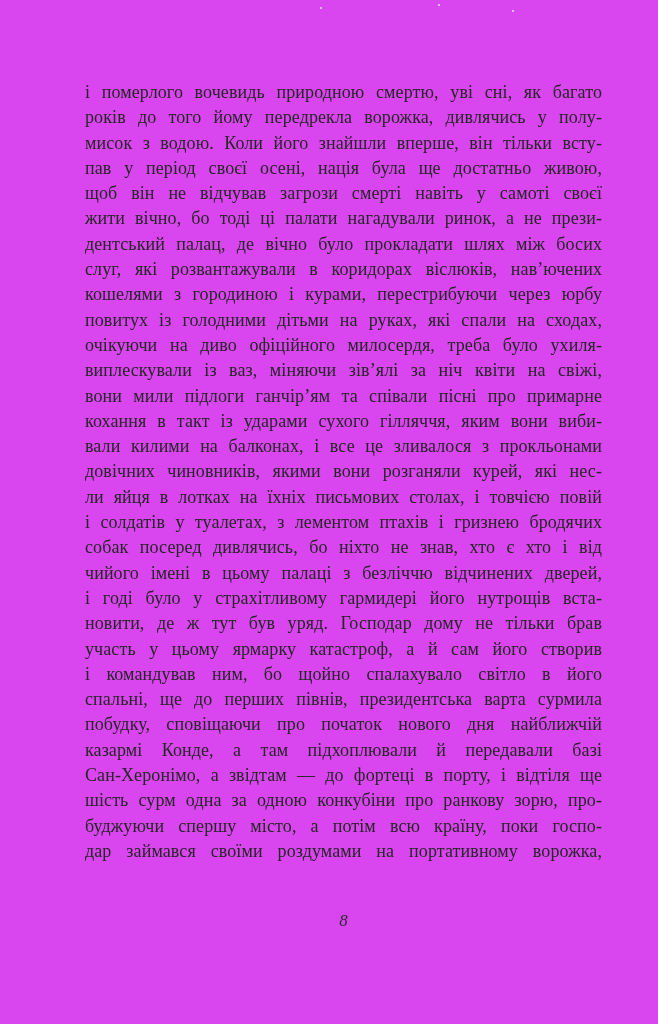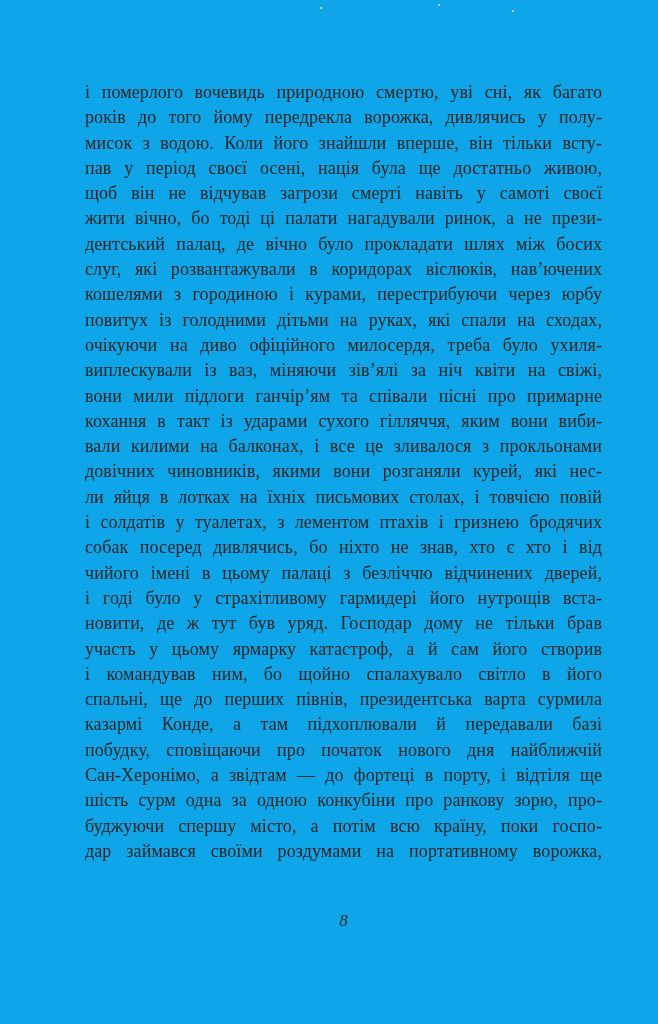--- a/index.html
+++ b/index.html
@@ -4,21 +4,21 @@
 <style>
   html, body {
     margin: 0;
     padding: 0;
     background: #ffffff;
   }
   .page {
     position: relative;
     width: 658px;
     height: 1024px;
-    background: #0ea5e9;
+    background: #d946ef;
     overflow: hidden;
     font-family: "Liberation Serif", serif;
   }
   .text-block {
     position: absolute;
     left: 85px;
     top: 80px;
     width: 517px;
     font-size: 18px;
     line-height: 25.3px;
@@ -78,22 +78,22 @@
     <div class="text-line">довічних чиновників, якими вони розганяли курей, які нес-</div>
     <div class="text-line">ли яйця в лотках на їхніх письмових столах, і товчією повій</div>
     <div class="text-line">і солдатів у туалетах, з лементом птахів і гризнею бродячих</div>
     <div class="text-line">собак посеред дивлячись, бо ніхто не знав, хто є хто і від</div>
     <div class="text-line">чийого імені в цьому палаці з безліччю відчинених дверей,</div>
     <div class="text-line">і годі було у страхітливому гармидері його нутрощів вста-</div>
     <div class="text-line">новити, де ж тут був уряд. Господар дому не тільки брав</div>
     <div class="text-line">участь у цьому ярмарку катастроф, а й сам його створив</div>
     <div class="text-line">і командував ним, бо щойно спалахувало світло в його</div>
     <div class="text-line">спальні, ще до перших півнів, президентська варта сурмила</div>
+    <div class="text-line">побудку, сповіщаючи про початок нового дня найближчій</div>
     <div class="text-line">казармі Конде, а там підхоплювали й передавали базі</div>
-    <div class="text-line">побудку, сповіщаючи про початок нового дня найближчій</div>
     <div class="text-line">Сан-Херонімо, а звідтам — до фортеці в порту, і відтіля ще</div>
     <div class="text-line">шість сурм одна за одною конкубіни про ранкову зорю, про-</div>
     <div class="text-line">буджуючи спершу місто, а потім всю країну, поки госпо-</div>
     <div class="text-line">дар займався своїми роздумами на портативному ворожка,</div>
   </div>
 
   <div class="folio">8</div>
 
 </div>
 

